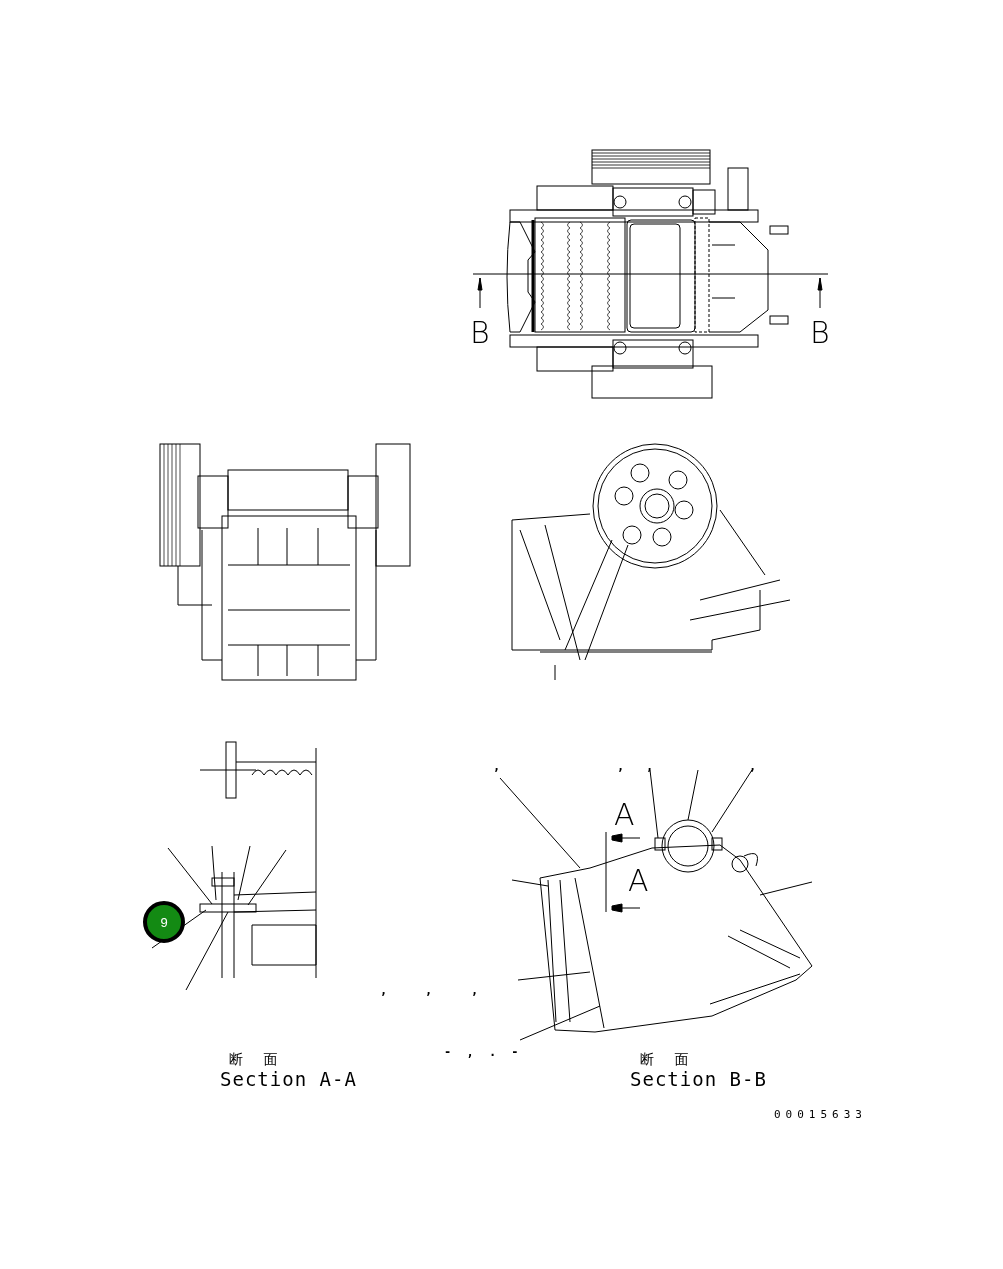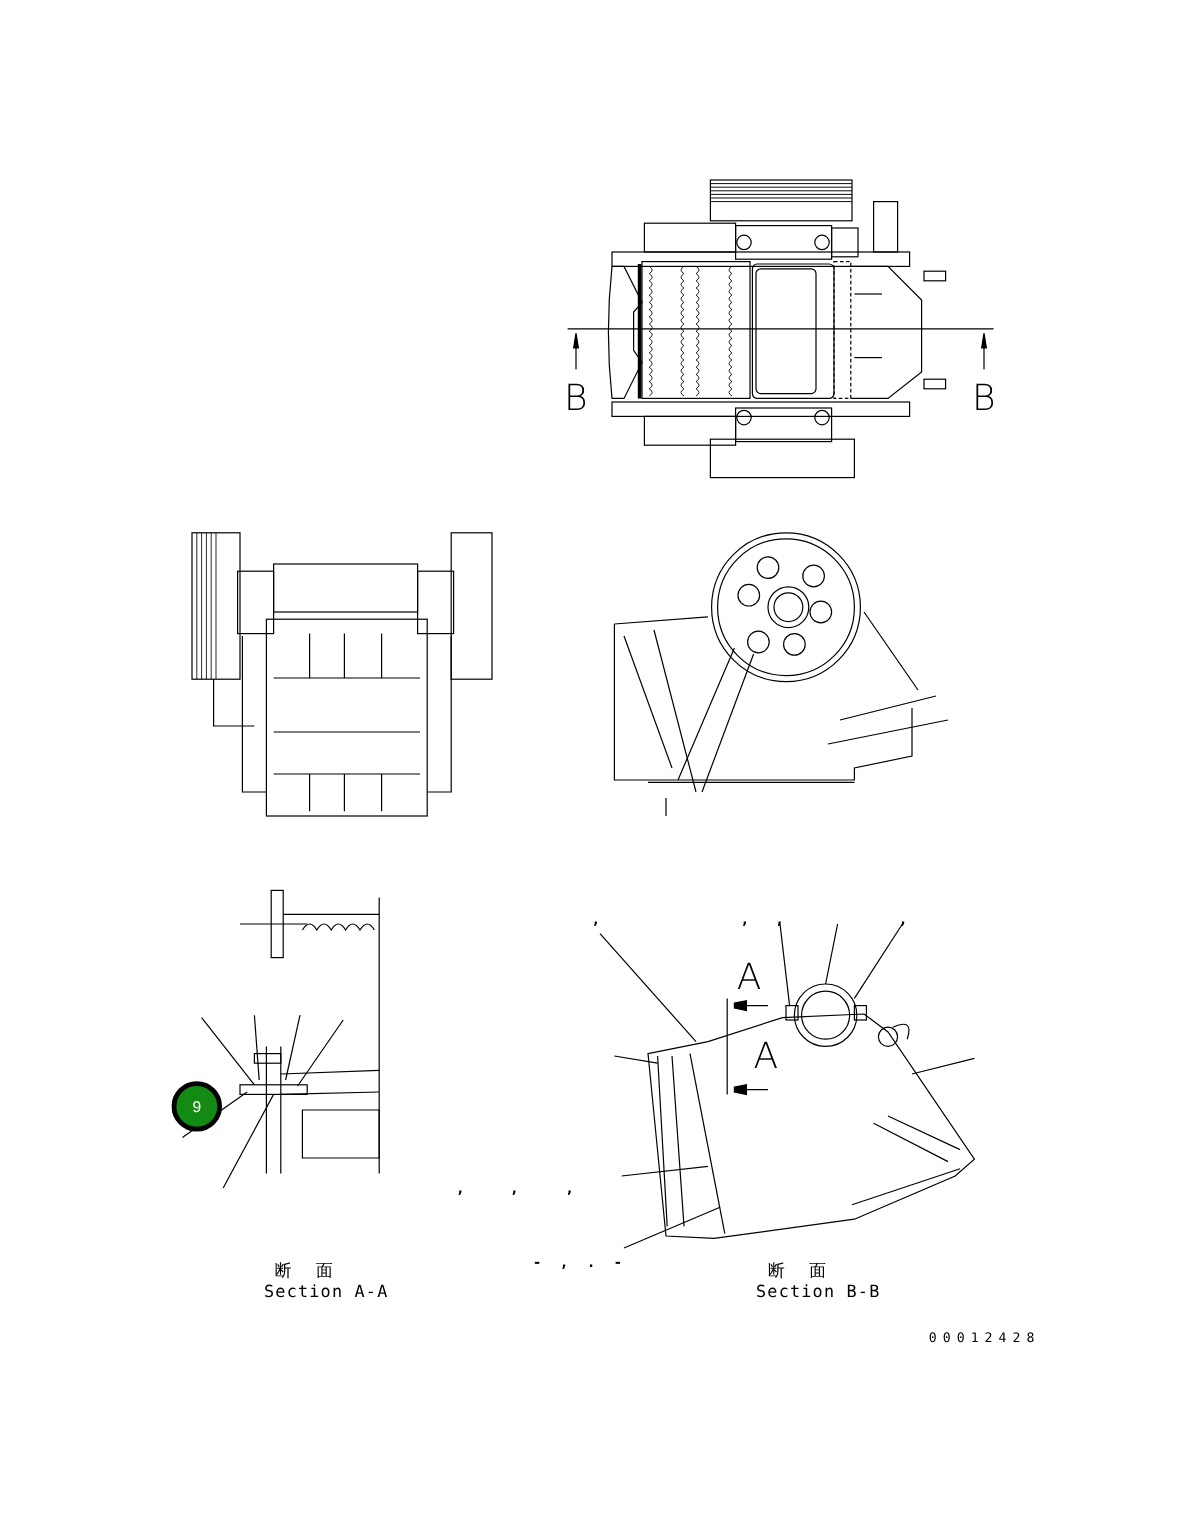--- a/index.html
+++ b/index.html
@@ -1,21 +1,21 @@
 <!DOCTYPE html>
 <html><head>
 <meta charset="utf-8">
 <style>
   html,body{margin:0;padding:0;background:#fff;}
   body{width:1003px;height:1269px;position:relative;overflow:hidden;font-family:"DejaVu Sans Mono",monospace;}
   svg.draw{position:absolute;left:0;top:0;}
   .lbl{position:absolute;font-family:"DejaVu Sans Mono",monospace;color:#000;white-space:pre;line-height:1;}
   .big{font-family:"DejaVu Sans",sans-serif;font-size:30px;font-weight:300;}
   .cap-jp{font-size:14px;letter-spacing:6px;}
-  .cap-en{font-size:14px;letter-spacing:1px;}
+  .cap-en{font-size:19px;letter-spacing:1px;}
   .docno{font-size:11px;letter-spacing:5px;}
   .comma{font-size:12px;font-weight:bold;}
   .callout{position:absolute;width:34px;height:34px;border-radius:50%;background:#138a13;border:4px solid #000;
     color:#fff;font-family:"Liberation Sans",sans-serif;font-size:13px;display:flex;align-items:center;justify-content:center;cursor:pointer;}
 </style>
 </head>
 <body>
 
 <svg class="draw" width="1003" height="1269" viewBox="0 0 1003 1269" fill="none" stroke="#000" stroke-width="1">
 
@@ -187,13 +187,13 @@
 <div class="lbl comma" style="left:471px;top:984px;">,</div>
 <div class="lbl comma" style="left:444px;top:1046px;letter-spacing:4px;">- , . -</div>
 
 <div class="callout" style="left:143px;top:901px;">9</div>
 
 <div class="lbl cap-jp" style="left:229px;top:1052px;">断 面</div>
 <div class="lbl cap-en" style="left:220px;top:1070px;">Section A-A</div>
 <div class="lbl cap-jp" style="left:640px;top:1052px;">断 面</div>
 <div class="lbl cap-en" style="left:630px;top:1070px;">Section B-B</div>
 
-<div class="lbl docno" style="left:774px;top:1109px;">00012428</div>
+<div class="lbl docno" style="left:774px;top:1109px;">00015633</div>
 
 </body></html>

